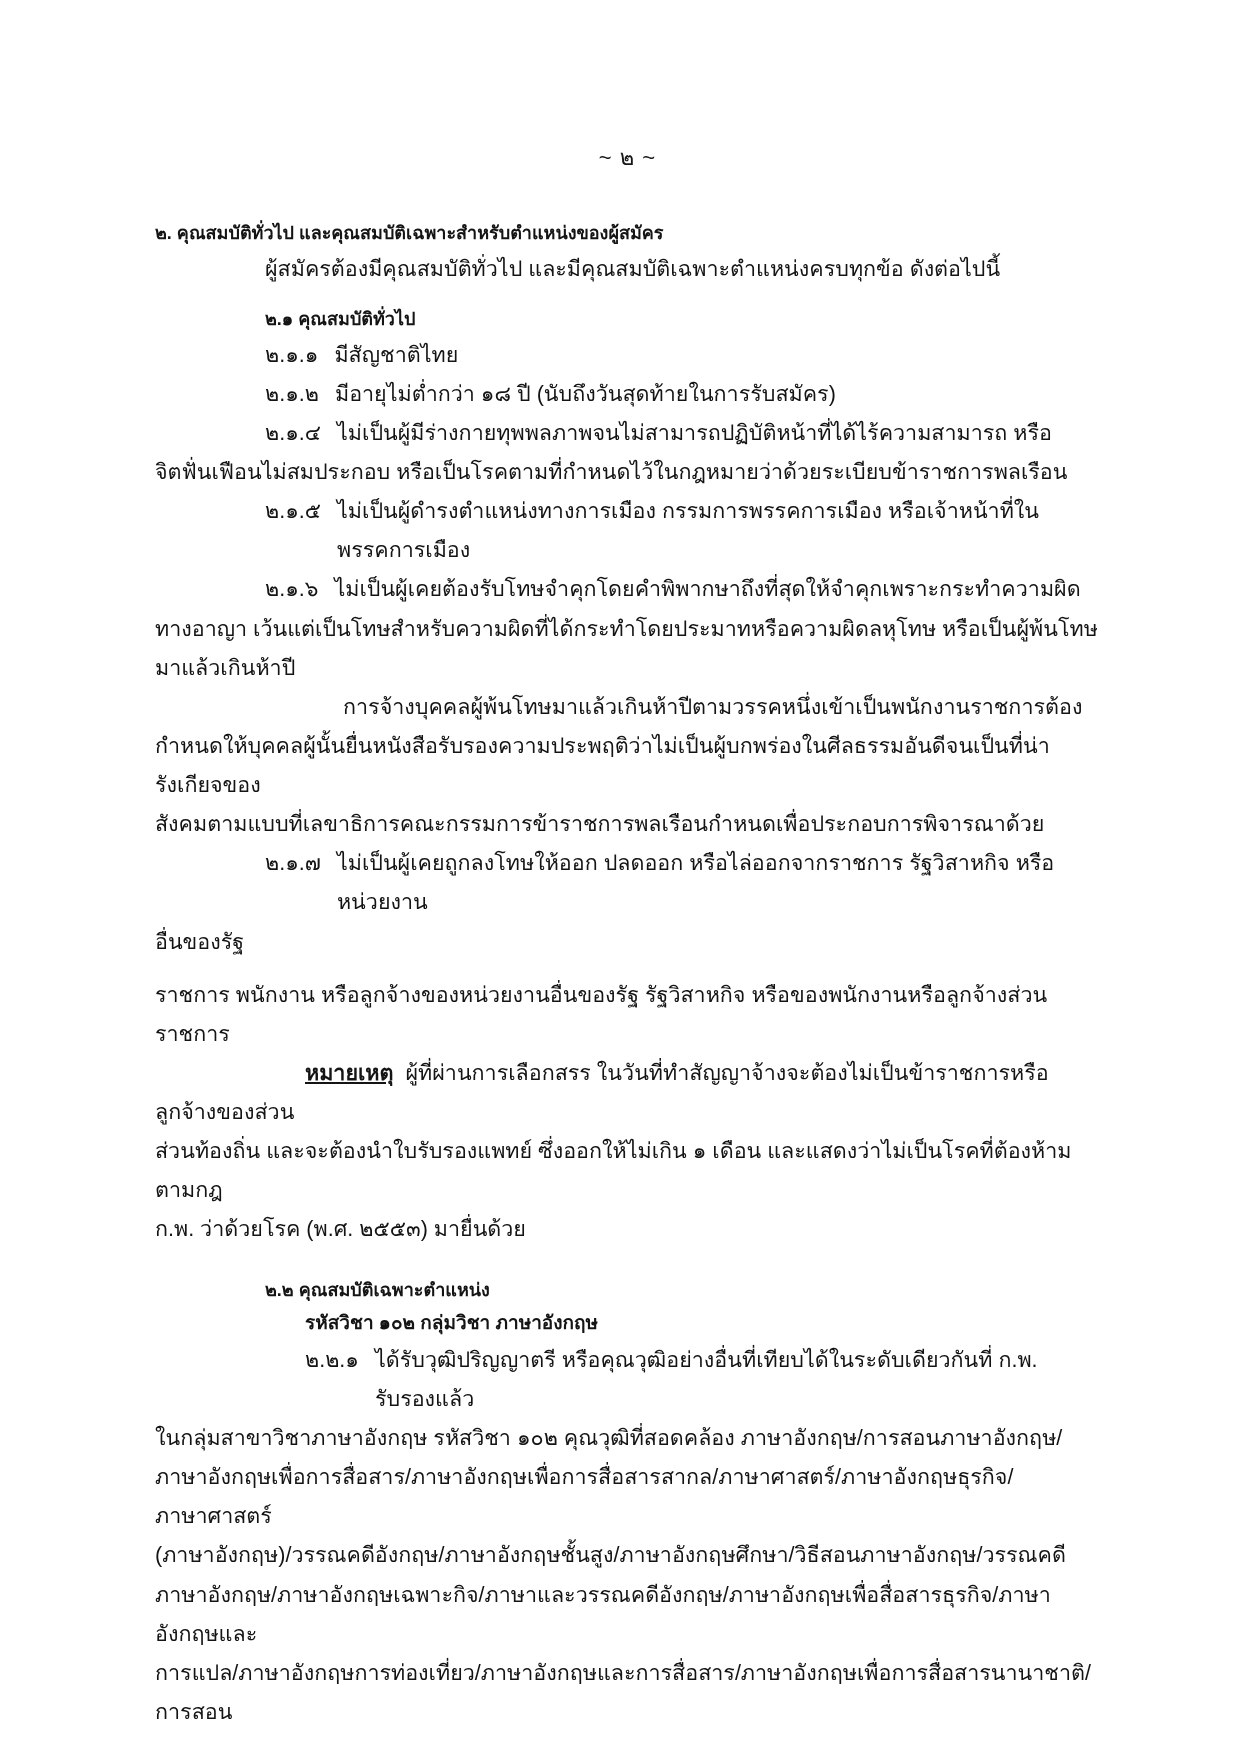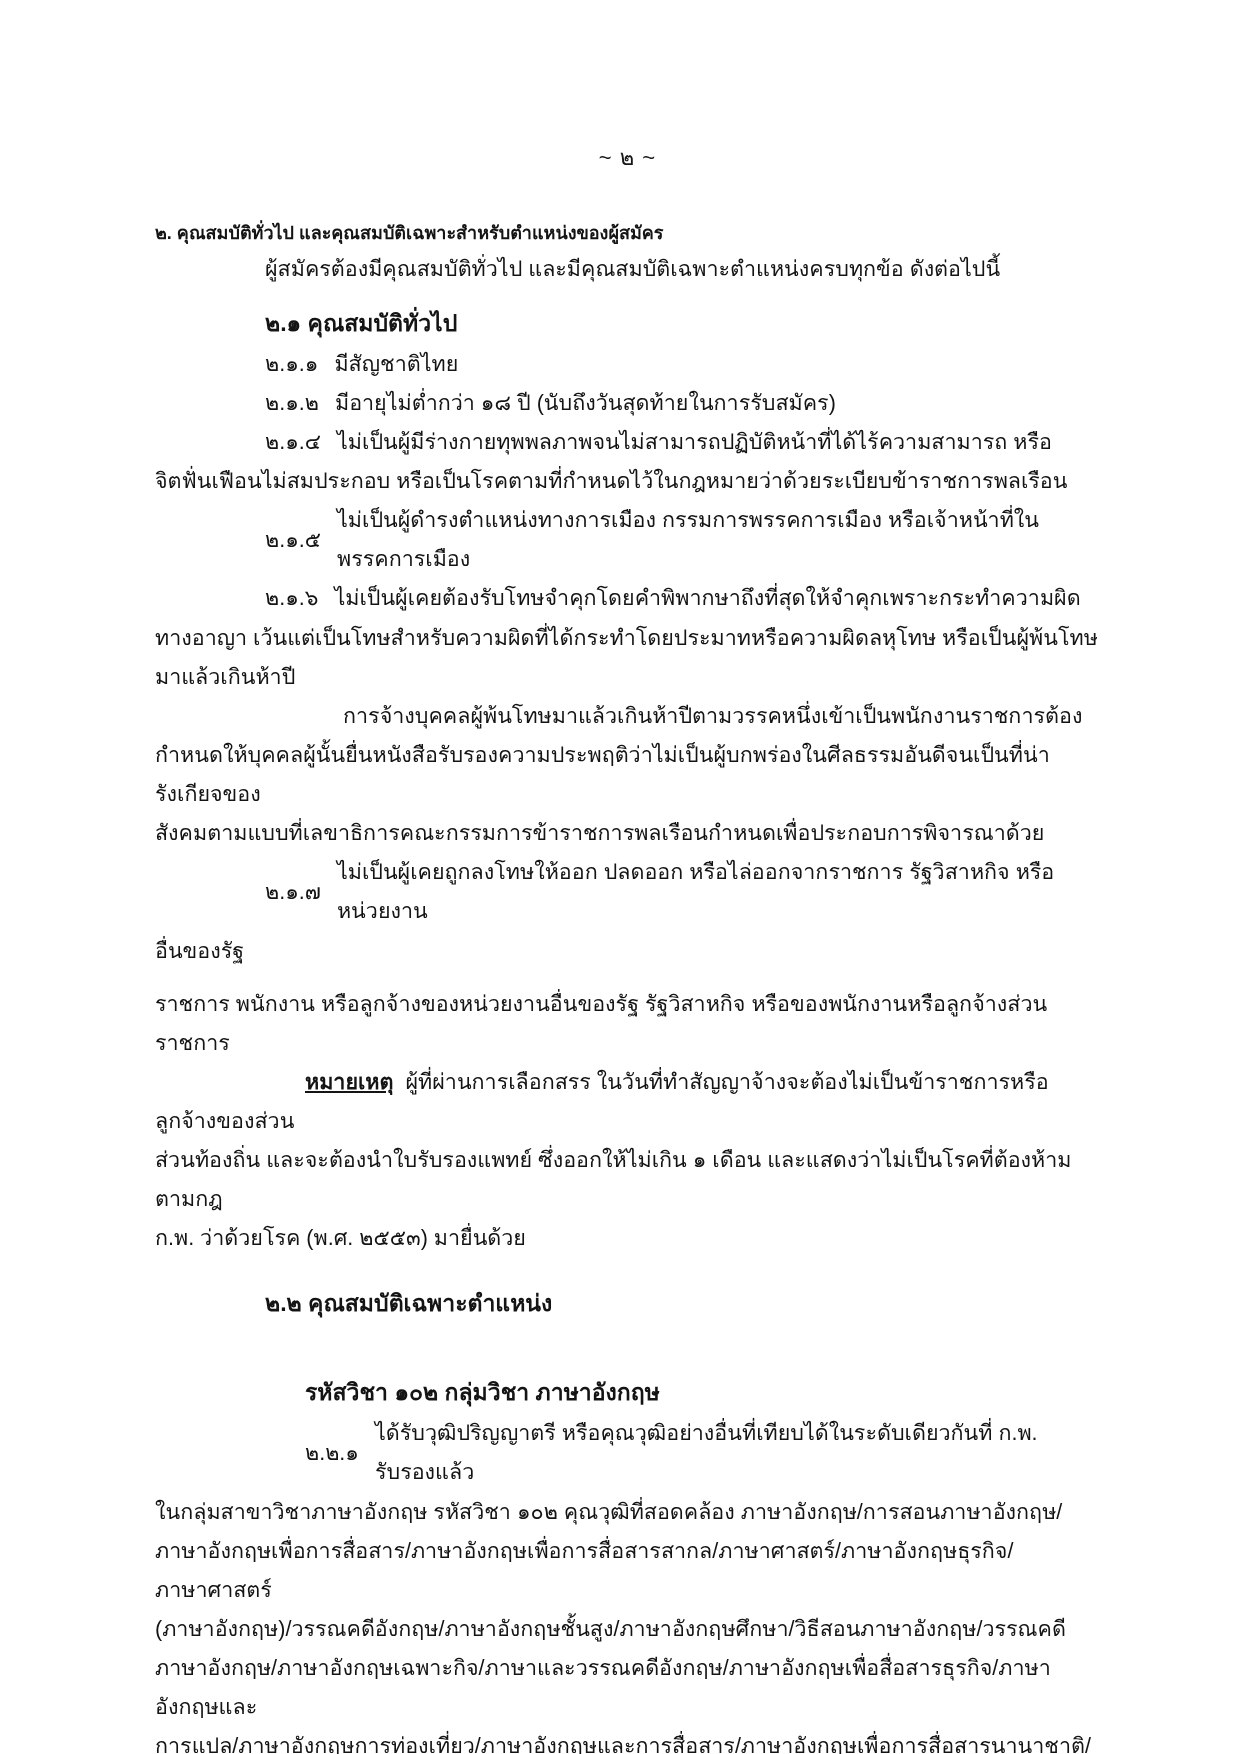--- a/index.html
+++ b/index.html
@@ -48,33 +48,32 @@
   }
   .gap-sm { height: 14px; }
   .gap-md { height: 24px; }
 
   .heading-1 {
     font-weight: bold;
     font-size: 18px;
   }
   .heading-2 {
     font-weight: bold;
-    font-size: 23px;
+    font-size: 18px;
   }
   .heading-3 {
     font-weight: bold;
-    font-size: 23px;
-    margin-top: 48px;
+    font-size: 19px;
   }
   .first-ind-2 { text-indent: 110px; }
   .first-ind-3 { text-indent: 150px; }
   .first-ind-4 { text-indent: 188px; }
   .item-row {
     display: flex;
-    align-items: center;
+    align-items: flex-start;
   }
   .item-num {
     flex: 0 0 auto;
     padding-left: 110px;
     white-space: nowrap;
   }
   .item-txt {
     padding-left: 16px;
     flex: 1 1 auto;
   }

